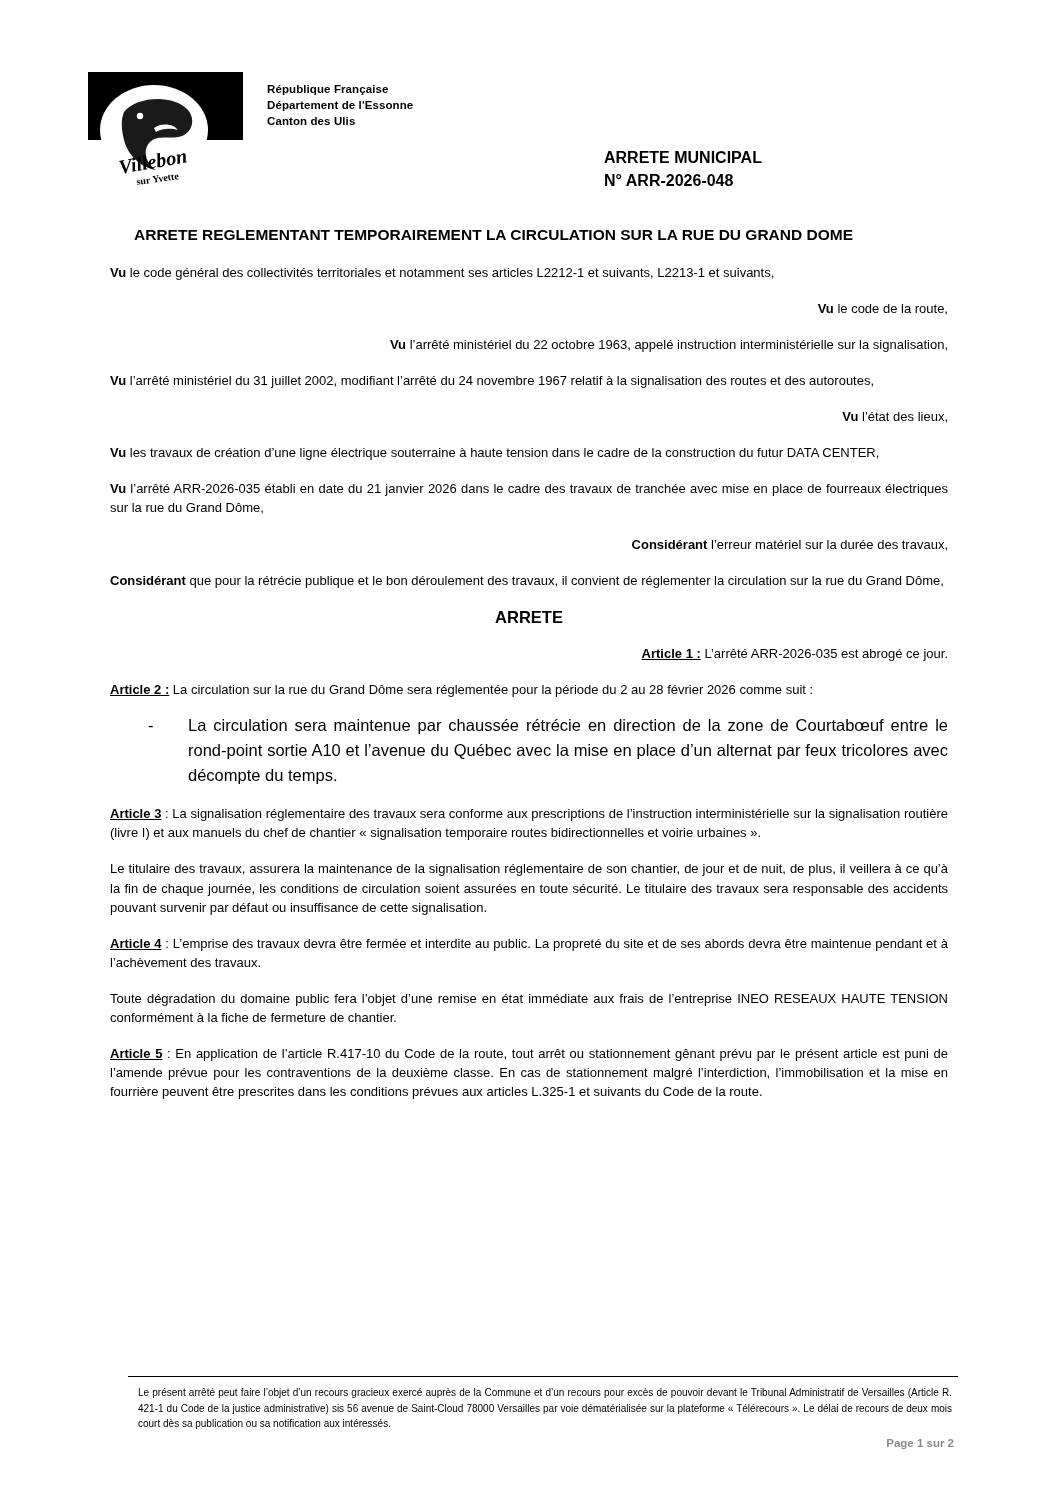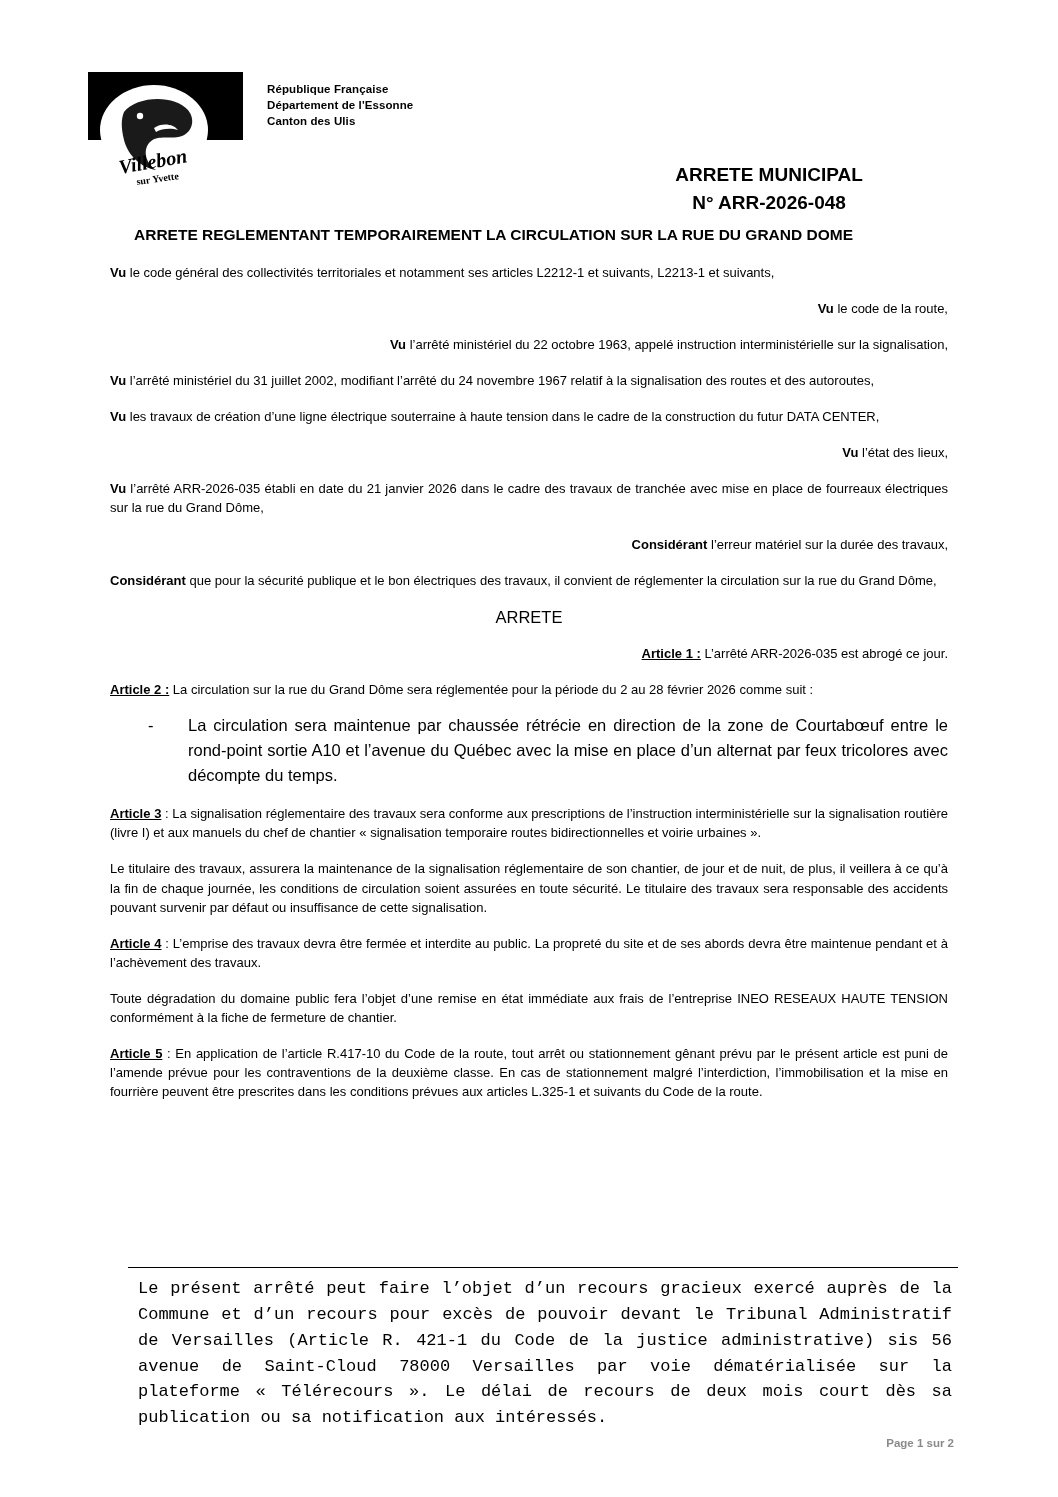--- a/index.html
+++ b/index.html
@@ -51,23 +51,22 @@
     left: 157px;
     top: 24px;
     font-size: 11.5px;
     font-weight: bold;
     line-height: 1.38;
     letter-spacing: .1px;
   }
   .arrete-title {
     position: absolute;
     right: 14px;
-    top: 103px;
-    text-align: center;
-    font-size: 19px;
+    top: 88px;
+    font-size: 16px;
     font-weight: bold;
     line-height: 1.45;
     width: 330px;
   }
 
   
   .doc-title {
     font-size: 15.5px;
     font-weight: bold;
     margin: 16px 0 0 24px;
@@ -77,21 +76,21 @@
     font-size: 13px;
     line-height: 1.47;
     margin: 17px 0 0 0;
     text-align: justify;
     text-justify: inter-word;
   }
   p.para.nojust { text-align: right; }
   .b { font-weight: bold; }
   .center-head {
     text-align: center;
-    font-weight: normal;
+    font-weight: bold;
     font-size: 16.5px;
     margin: 18px 0 0 0;
   }
   .art {
     font-weight: bold;
     text-decoration: underline;
     margin-top: 21px;
   }
   ul.dashlist {
     margin: 14px 0 0 0;
@@ -118,22 +117,22 @@
     left: 110px;
     right: 100px;
     bottom: 48px;
   }
   .footer-rule {
     border: 0;
     border-top: 1px solid #000000;
     margin: 0 0 8px 18px;
   }
   .footer-text {
-    font-family: Liberation Mono, monospace;
-    font-size: 17px;
+    font-family: Liberation Sans, sans-serif;
+    font-size: 10px;
     line-height: 1.52;
     text-align: justify;
     margin: 0 0 6px 28px;
     padding-right: 6px;
   }
   .page-num {
     text-align: right;
     font-size: 11.5px;
     color: #8a8a8a;
     font-weight: bold;
@@ -175,29 +174,29 @@
   <div class="doc-title">ARRETE REGLEMENTANT TEMPORAIREMENT LA CIRCULATION SUR LA RUE DU GRAND DOME</div>
 
   <p class="para"><span class="b">Vu</span><span> le code général des collectivités territoriales et notamment ses articles L2212-1 et suivants, L2213-1 et suivants,</span></p>
 
   <p class="para nojust"><span class="b">Vu</span><span> le code de la route,</span></p>
 
   <p class="para nojust"><span class="b">Vu</span><span> l’arrêté ministériel du 22 octobre 1963, appelé instruction interministérielle sur la signalisation,</span></p>
 
   <p class="para"><span class="b">Vu</span><span> l’arrêté ministériel du 31 juillet 2002, modifiant l’arrêté du 24 novembre 1967 relatif à la signalisation des routes et des autoroutes,</span></p>
 
+  <p class="para nojust"><span class="b">Vu</span><span> l’état des lieux,</span></p>
+
   <p class="para"><span class="b">Vu</span><span> les travaux de création d’une ligne électrique souterraine à haute tension dans le cadre de la construction du futur DATA CENTER,</span></p>
 
-  <p class="para nojust"><span class="b">Vu</span><span> l’état des lieux,</span></p>
-
   <p class="para"><span class="b">Vu</span><span> l’arrêté ARR-2026-035 établi en date du 21 janvier 2026 dans le cadre des travaux de tranchée avec mise en place de fourreaux électriques sur la rue du Grand Dôme,</span></p>
 
   <p class="para nojust"><span class="b">Considérant</span><span> l’erreur matériel sur la durée des travaux,</span></p>
 
-  <p class="para"><span class="b">Considérant</span><span> que pour la sécurité publique et le bon électriques des travaux, il convient de réglementer la circulation sur la rue du Grand Dôme,</span></p>
+  <p class="para"><span class="b">Considérant</span><span> que pour la rétrécie publique et le bon déroulement des travaux, il convient de réglementer la circulation sur la rue du Grand Dôme,</span></p>
 
   <div class="center-head">ARRETE</div>
 
   <p class="para nojust"><span class="art">Article 1 :</span><span> L’arrêté ARR-2026-035 est abrogé ce jour.</span></p>
 
   <p class="para"><span class="art">Article 2 :</span><span> La circulation sur la rue du Grand Dôme sera réglementée pour la période du 2 au 28 février 2026 comme suit :</span></p>
 
   <ul class="dashlist">
     <li><span class="dash">-</span><span>La circulation sera maintenue par chaussée rétrécie en direction de la zone de Courtabœuf entre le rond-point sortie A10 et l’avenue du Québec avec la mise en place d’un alternat par feux tricolores avec décompte du temps.</span></li>
   </ul>

